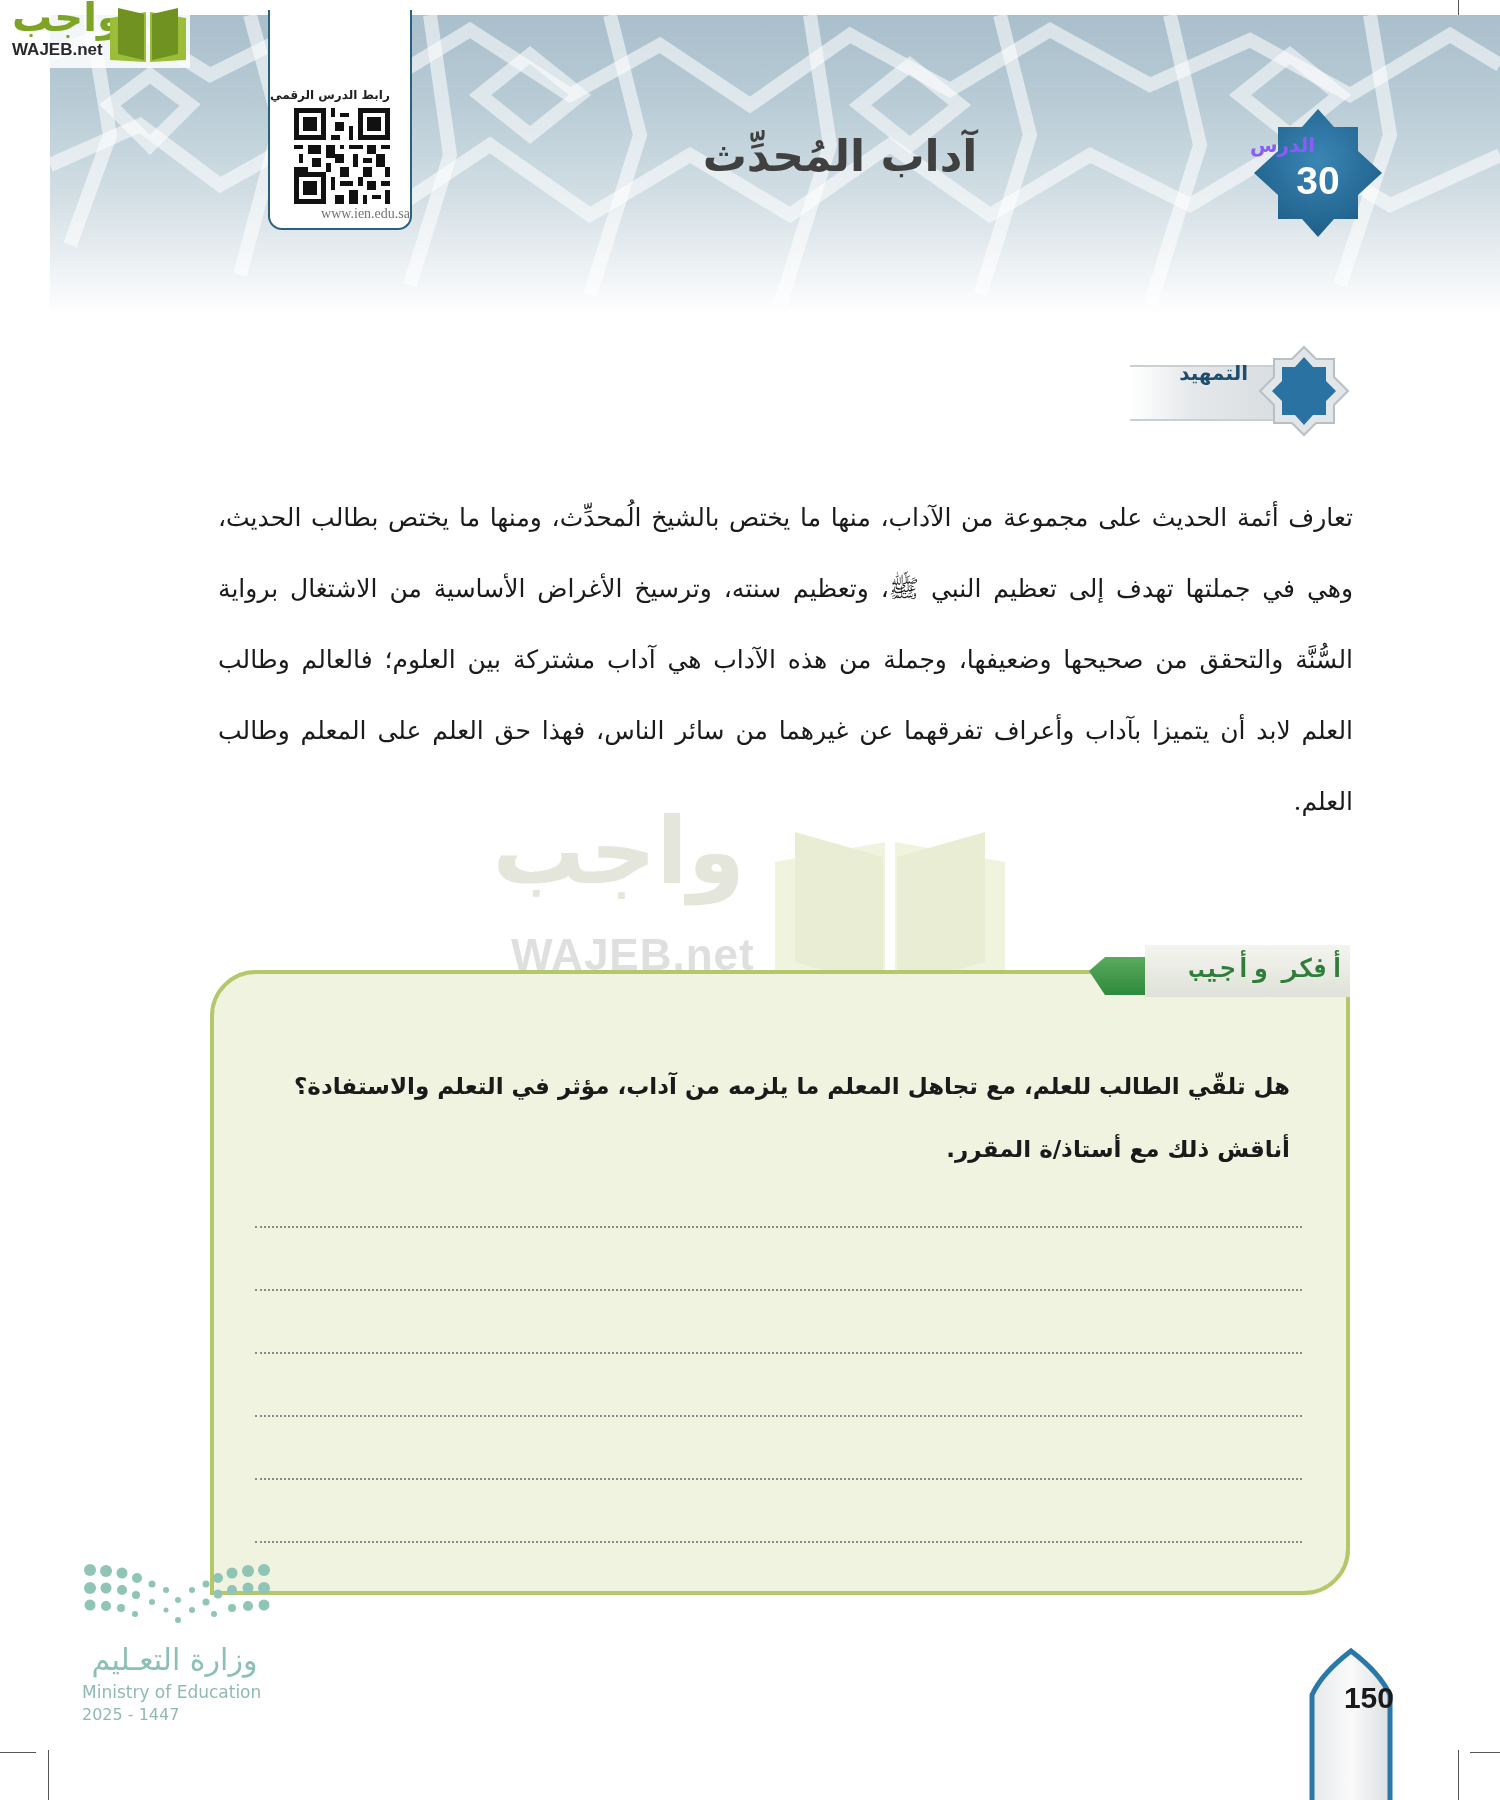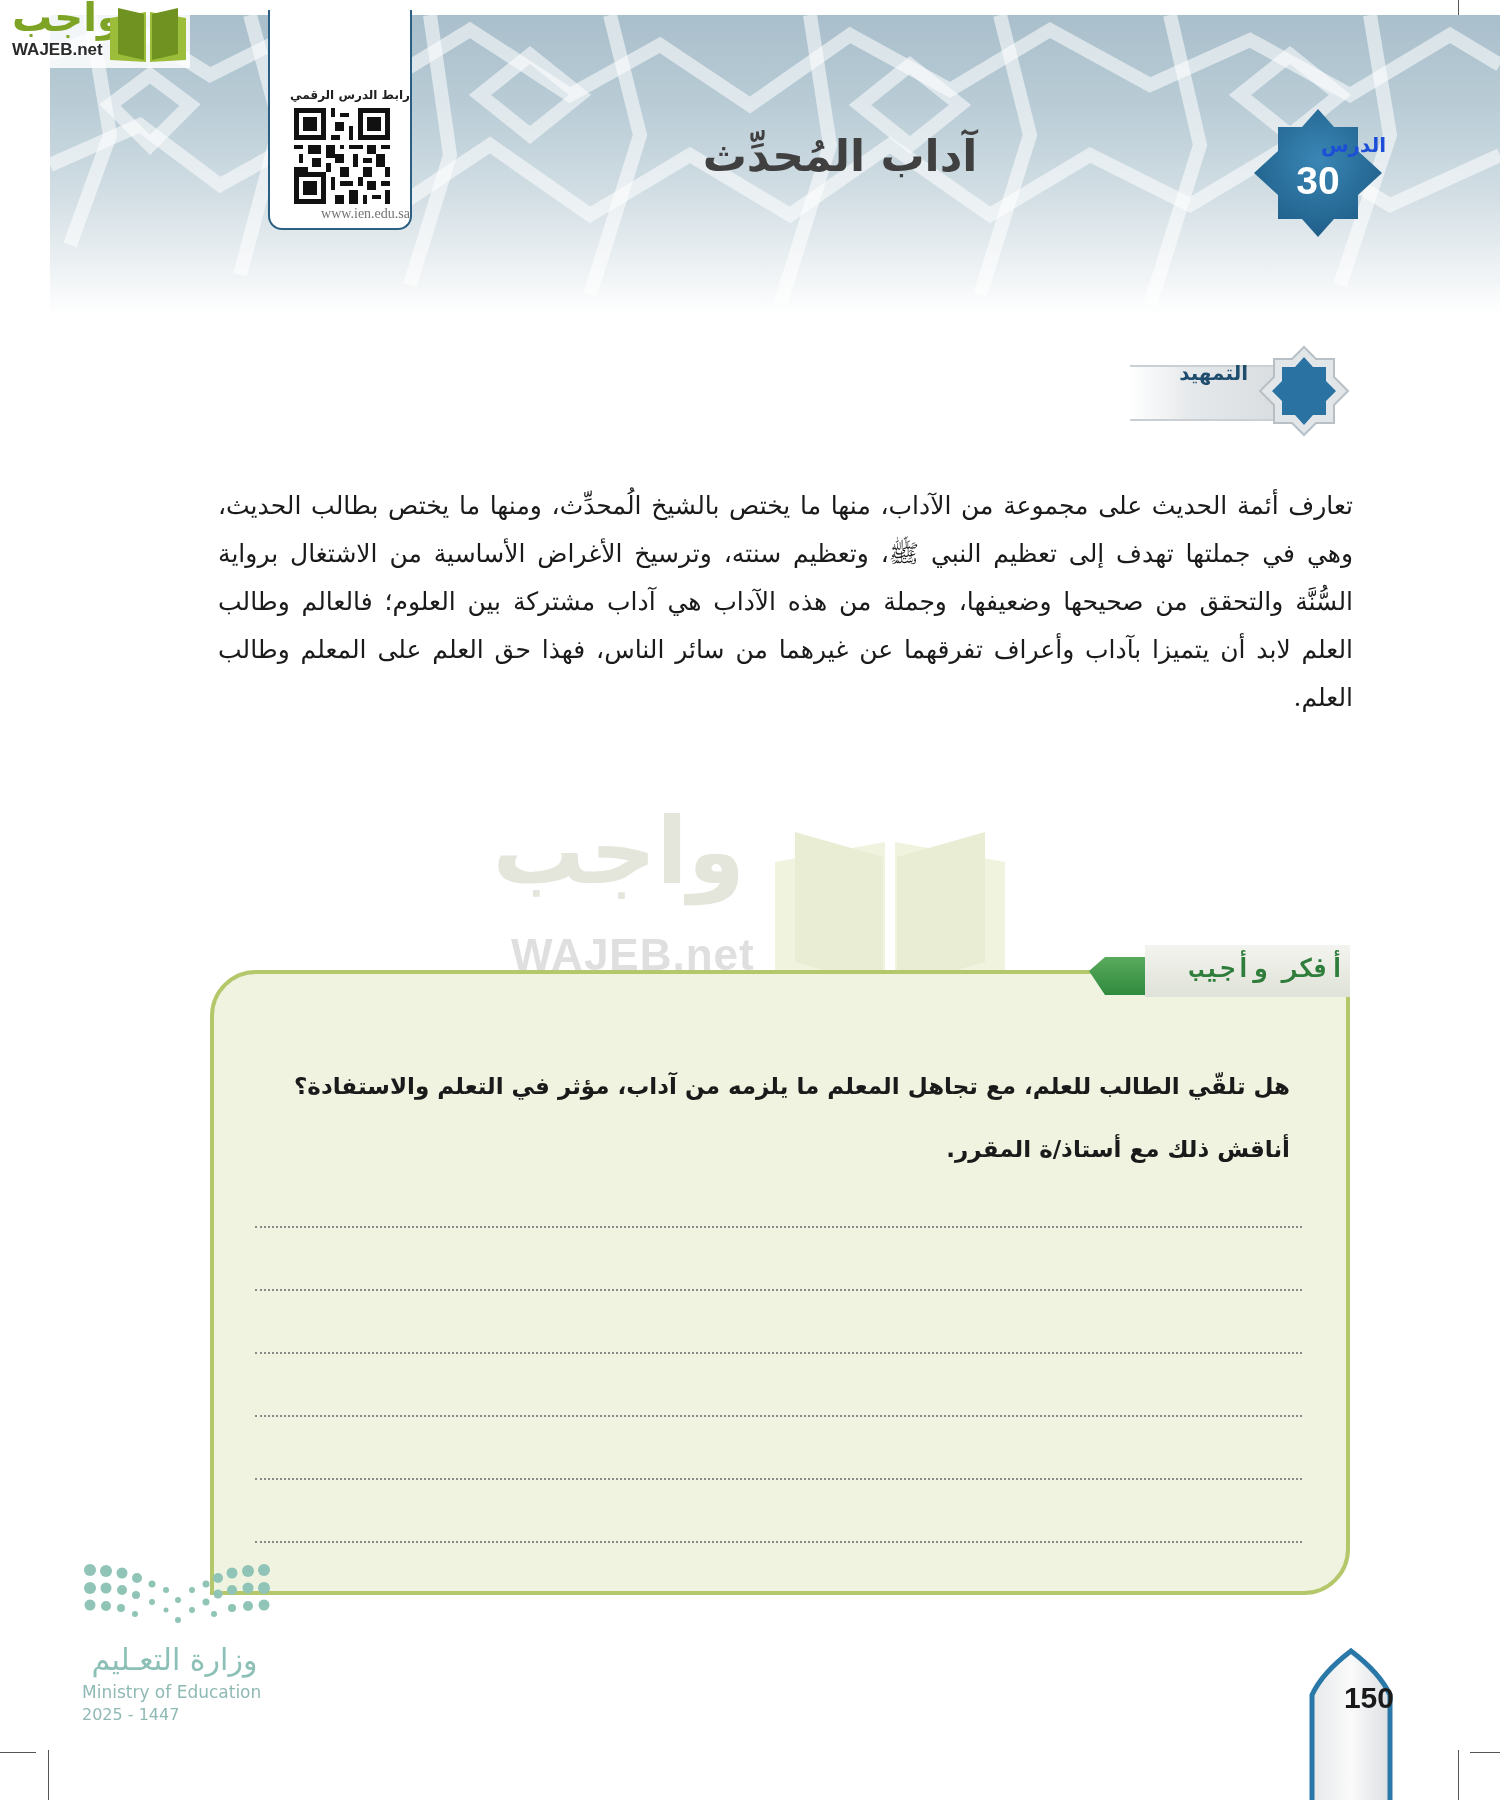--- a/index.html
+++ b/index.html
@@ -12,49 +12,49 @@
 
   
   #banner { left:50px; top:15px; width:1450px; height:300px;
     background: linear-gradient(180deg, #a9bfcb 0%, #b9ccd6 30%, #d2dee4 60%, #eef2f4 85%, #ffffff 100%);
     overflow:hidden; }
   #banner svg { position:absolute; left:0; top:0; }
 
   
   #qr-card { left:268px; top:10px; width:144px; height:220px; background:#fff;
     border:2px solid #2a5f82; border-top:none; border-radius:0 0 14px 14px; box-sizing:border-box; }
-  #qr-caption { position:absolute; top:78px; left:0; width:100%; text-align:right; direction:rtl;
+  #qr-caption { position:absolute; top:78px; left:0; width:100%; text-align:left; direction:rtl;
     font-size:12px; font-weight:bold; color:#222; }
   #qr-code { position:absolute; top:98px; left:24px; width:96px; height:96px; }
   #qr-url { position:absolute; bottom:6px; left:0; width:100%; text-align:right;
     font-family:"Liberation Serif", serif; font-size:14px; color:#737373; }
 
   
   #lesson-title { left:560px; top:130px; width:560px; text-align:center; direction:rtl;
     font-size:44px; font-weight:bold; color:#404040; }
 
   
   #lesson-badge { left:1250px; top:105px; width:136px; height:136px; }
-  #badge-label { position:absolute; top:28px; width:100%; text-align:right; direction:rtl;
-    color:#1d4ed8; font-weight:bold; font-size:20px; }
+  #badge-label { position:absolute; top:28px; width:100%; text-align:left; direction:rtl;
+    color:#8b5cf6; font-weight:bold; font-size:20px; }
   #badge-number { position:absolute; top:54px; width:100%; text-align:center;
     color:#fff; font-weight:bold; font-size:39px; font-family:"Liberation Sans", sans-serif; }
 
   
   #intro-header { left:1130px; top:345px; width:220px; height:92px; }
   #intro-bar { position:absolute; left:0; top:20px; width:150px; height:52px;
     background:linear-gradient(90deg, rgba(255,255,255,0) 0%, #e6e9eb 40%, #d9dde0 100%);
     border-top:2px solid #c9cfd3; border-bottom:2px solid #c9cfd3; }
   #intro-label { position:absolute; left:0; top:16px; width:118px; text-align:right; direction:rtl;
     font-size:20px; font-weight:bold; color:#1e4d6e; }
   #intro-medal { position:absolute; right:0; top:0; width:92px; height:92px; }
 
   
   #intro-text { left:218px; top:482px; width:1135px; direction:rtl; text-align:justify;
-    text-align-last:right; font-family:"DejaVu Serif", serif; font-size:25px; line-height:48px; color:#1a1a1a; }
+    text-align-last:right; font-family:"DejaVu Serif", serif; font-size:25px; line-height:71px; color:#1a1a1a; }
 
   
   #watermark { left:505px; top:812px; width:500px; height:180px; opacity:0.55; }
   #wm-arabic { position:absolute; left:0; top:-14px; width:240px; text-align:center;
     font-size:92px; font-weight:bold; color:#cfd2c0; direction:rtl; }
   #wm-latin { position:absolute; left:6px; top:118px; font-size:44px; font-weight:bold; color:#c4c6c4;
     font-family:"Liberation Sans", sans-serif; letter-spacing:1px; }
   #wm-book { position:absolute; left:270px; top:0; width:230px; height:180px; }
 
   

